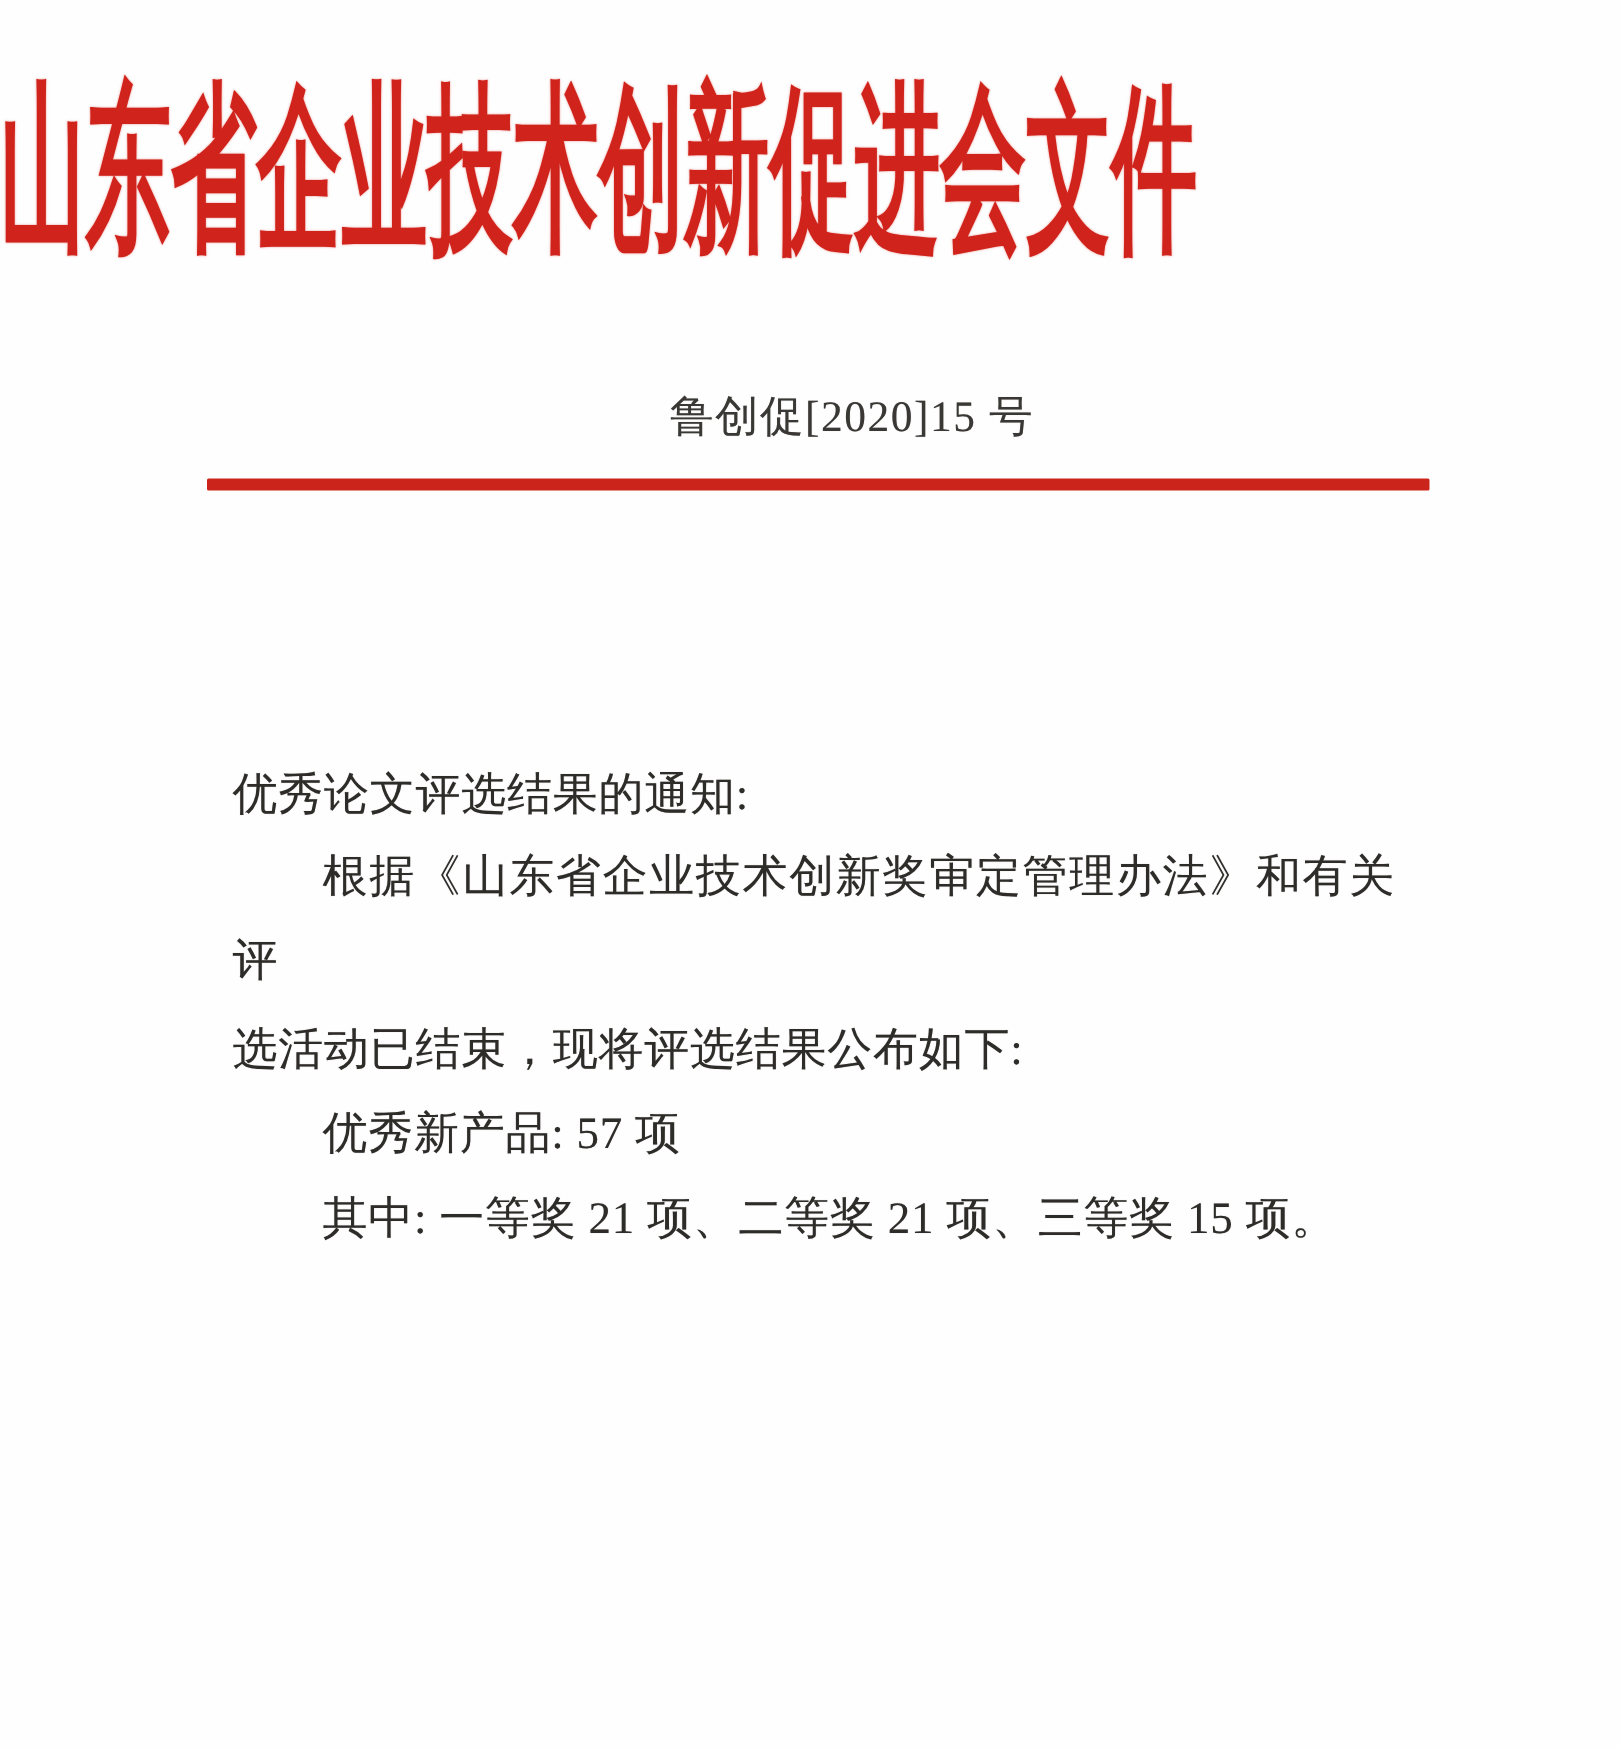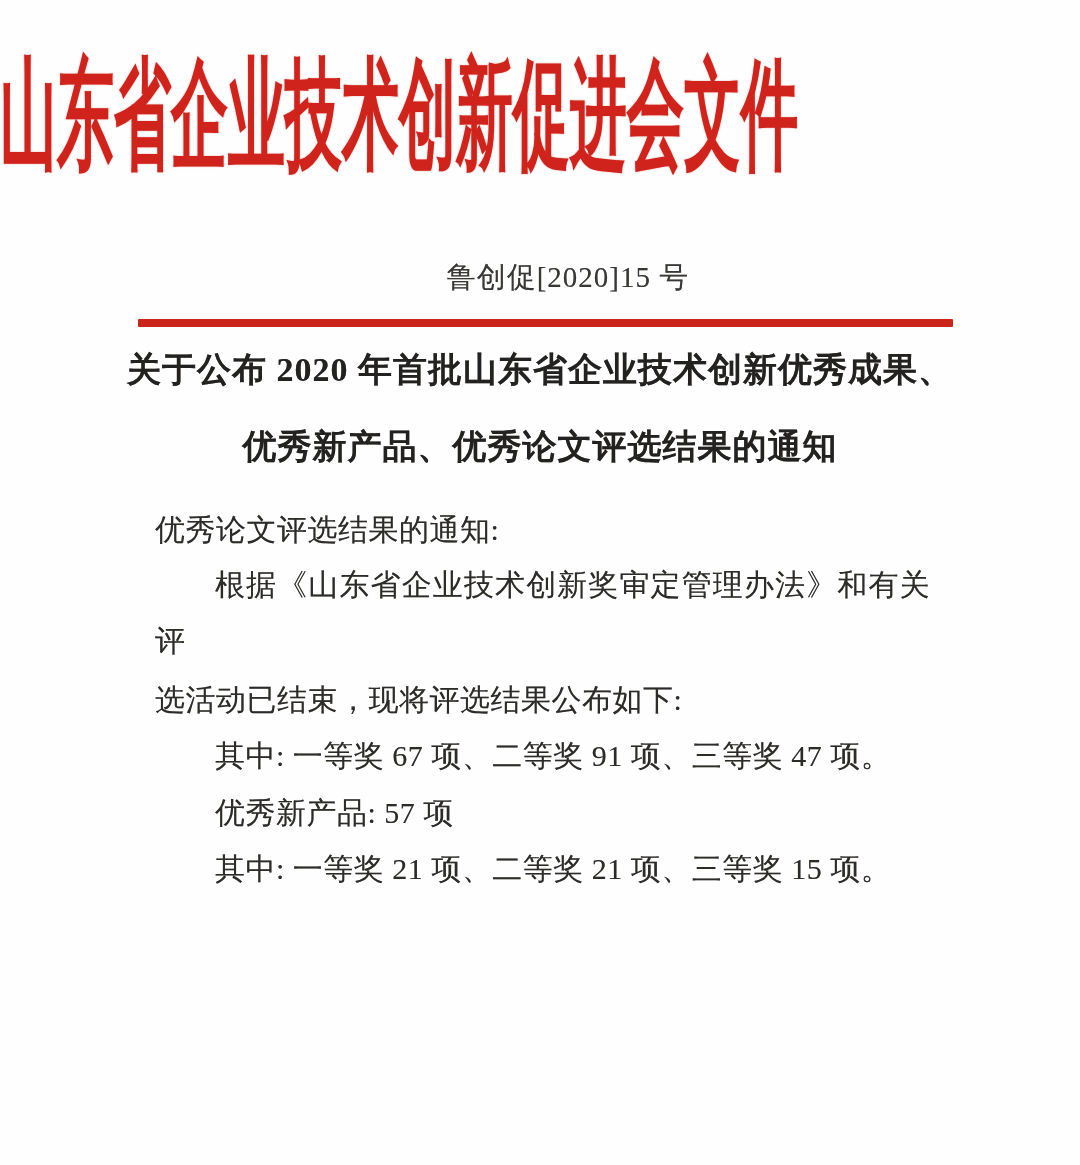--- a/index.html
+++ b/index.html
@@ -98,31 +98,26 @@
 <div class="page">
 
   <div class="org-header">
     <span class="org-title">山东省企业技术创新促进会文件</span>
   </div>
 
   <div class="doc-number">鲁创促[2020]15 号</div>
 
   <div class="red-rule"></div>
 
-  <div class="notice-title">
-    <div class="t-line">关于公布 2020 年首批山东省企业技术创新优秀成果、</div>
-    <div class="t-line">优秀新产品、优秀论文评选结果的通知</div>
-  </div>
 
   <div class="body-text">
     <div class="line">优秀论文评选结果的通知:</div>
 
     <div class="line indent fill">根据《山东省企业技术创新奖审定管理办法》和有关评</div>
     <div class="line">选活动已结束，现将评选结果公布如下:</div>
 
-    <div class="line indent">其中: 一等奖 67 项、二等奖 91 项、三等奖 47 项。</div>
 
     <div class="line indent">优秀新产品: 57 项</div>
     <div class="line indent">其中: 一等奖 21 项、二等奖 21 项、三等奖 15 项。</div>
 
   </div>
 
 </div>
 
 </body></html>

